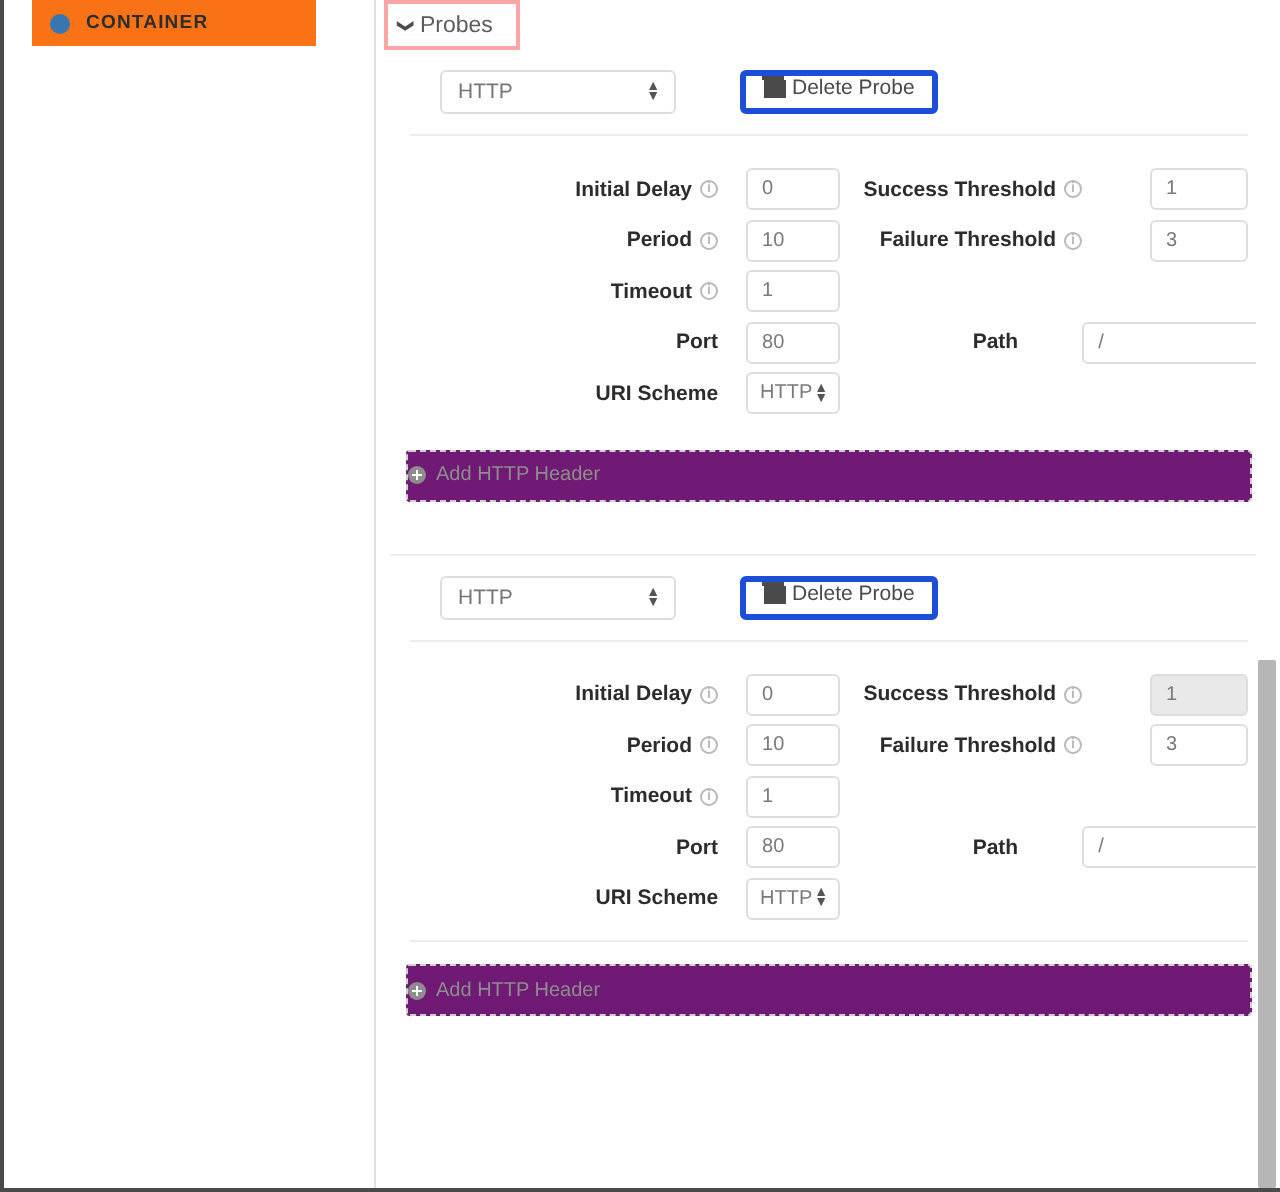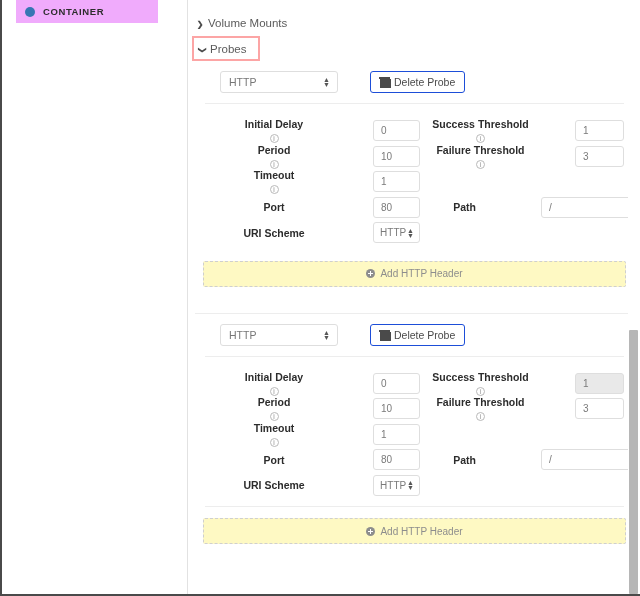--- a/index.html
+++ b/index.html
@@ -29,21 +29,21 @@
     height: 596px;
     background: #ffffff;
     border-right: 1px solid #e2e2e2;
   }
   .sidebar-item {
     display: flex;
     align-items: center;
     height: 23px;
     margin: 0 1px 10px 14px;
     padding-left: 9px;
-    background: #f0abfc;
+    background: #f97316;
     width: 142px;
   }
   .sidebar-dot {
     width: 10px; height: 10px;
     border-radius: 50%;
     background: #3776b3;
     flex: none;
     margin-right: 8px;
   }
   .sidebar-label {
@@ -162,25 +162,24 @@
     flex-direction: column;
     align-items: center;
     line-height: 5px;
     color: #555;
     font-size: 7px;
   }
 
   .delete-btn {
     margin-left: 32px;
     height: 22px;
-    border: 1px solid #1d4ed8;
+    border: 3px solid #1d4ed8;
     border-radius: 3px;
     background: #fff;
     display: flex;
-    align-items: center;
     gap: 5px;
     padding: 0 9px;
     cursor: pointer;
   }
   .delete-btn .lbl {
     font-size: 10.5px;
     color: #4a4a4a;
   }
   .trash {
     width: 9px; height: 10px;
@@ -223,21 +222,20 @@
   .flabel {
     font-size: 10.5px;
     font-weight: bold;
     color: #2c2c2c;
     text-align: right;
     white-space: nowrap;
     display: flex;
     align-items: center;
     justify-content: flex-end;
     gap: 4px;
-    flex-direction: column;
   }
   .flabel.l { width: 179px; }
   .flabel.r { width: 121px; }
 
   .inp {
     height: 21px;
     border: 1px solid #dedede;
     border-radius: 3px;
     background: #fff;
     font-size: 10px;
@@ -260,23 +258,23 @@
   .inp.sel .spinner { right: 5px; }
 
   
   .addhdr-wrap { padding: 11px 14px 0 14px; }
   .addhdr {
     height: 26px;
     border: 1px dashed #cfcfcf;
     border-radius: 2px;
     display: flex;
     align-items: center;
-    justify-content: center;
+    justify-content: flex-start;
     gap: 5px;
-    background: #fef9c3;
+    background: #701a75;
     cursor: pointer;
   }
   .addhdr .lbl {
     font-size: 10px;
     color: #8d8d8d;
   }
   .plus {
     width: 9px; height: 9px;
     border-radius: 50%;
     background: #8d8d8d;
@@ -318,24 +316,20 @@
 
   <div class="sidebar">
     <div class="sidebar-item">
       <span class="sidebar-dot"></span>
       <span class="sidebar-label">CONTAINER</span>
     </div>
   </div>
 
   <div class="main">
 
-    <div class="accordion-row" style="margin-top:10px;">
-      <span class="chev chev-right"></span>
-      <span class="accordion-label">Volume Mounts</span>
-    </div>
 
     <div style="padding-left:0;">
       <div class="hl-box probes-hl">
         <span class="chev chev-down"></span>
         <span class="accordion-label">Probes</span>
       </div>
     </div>
 
     <div>
 

